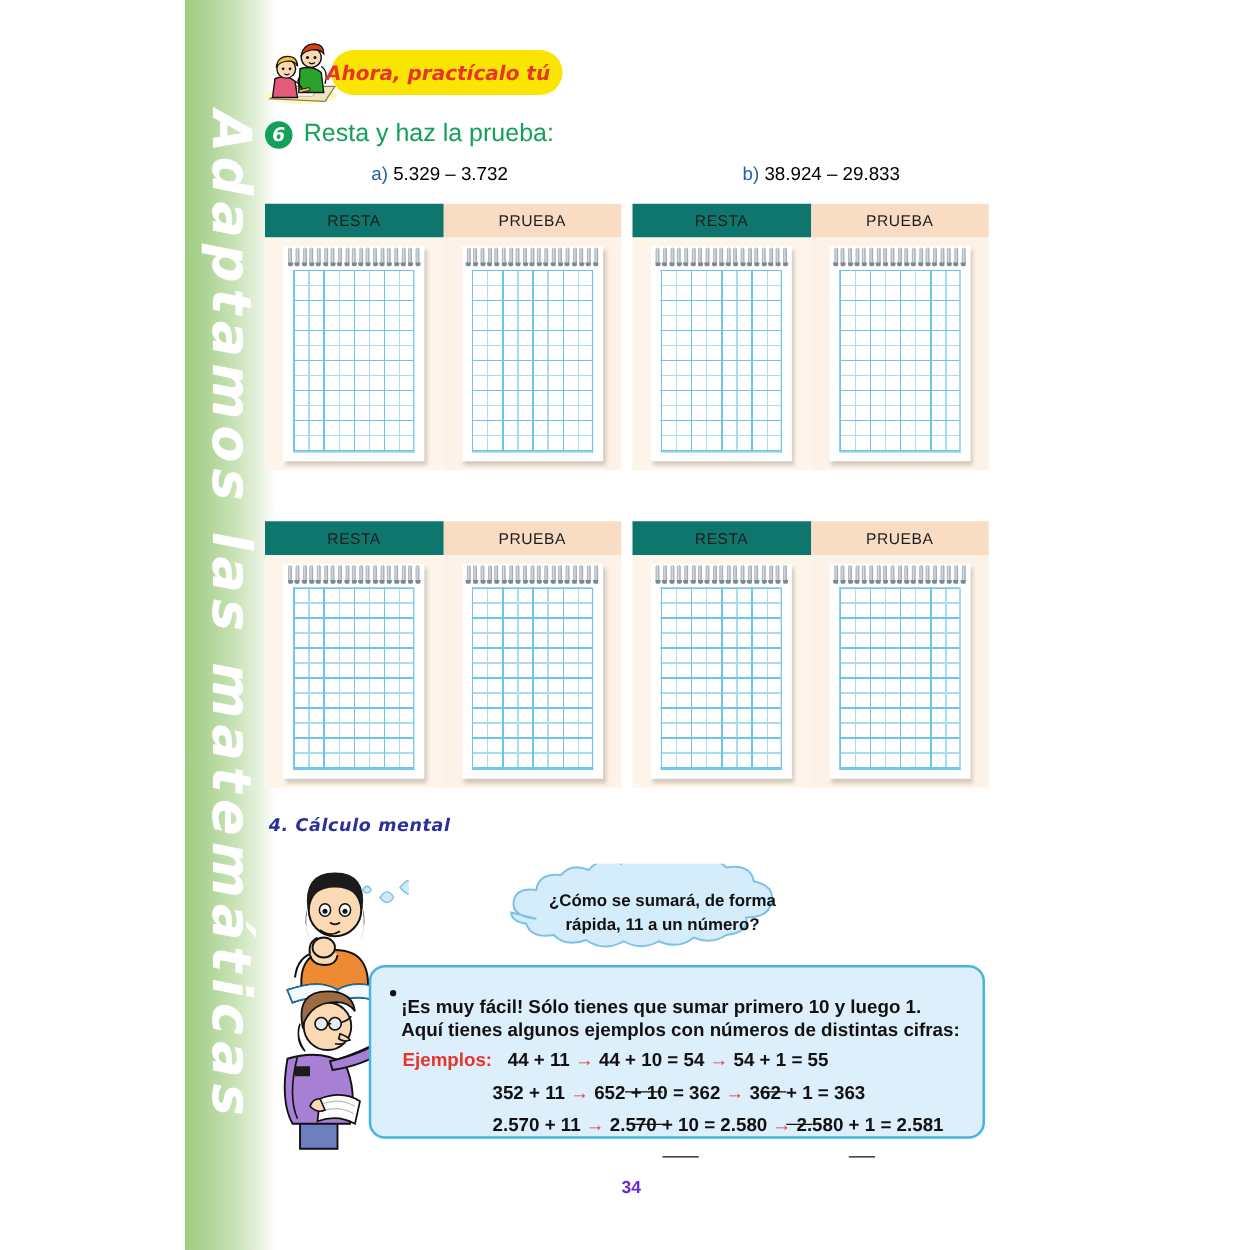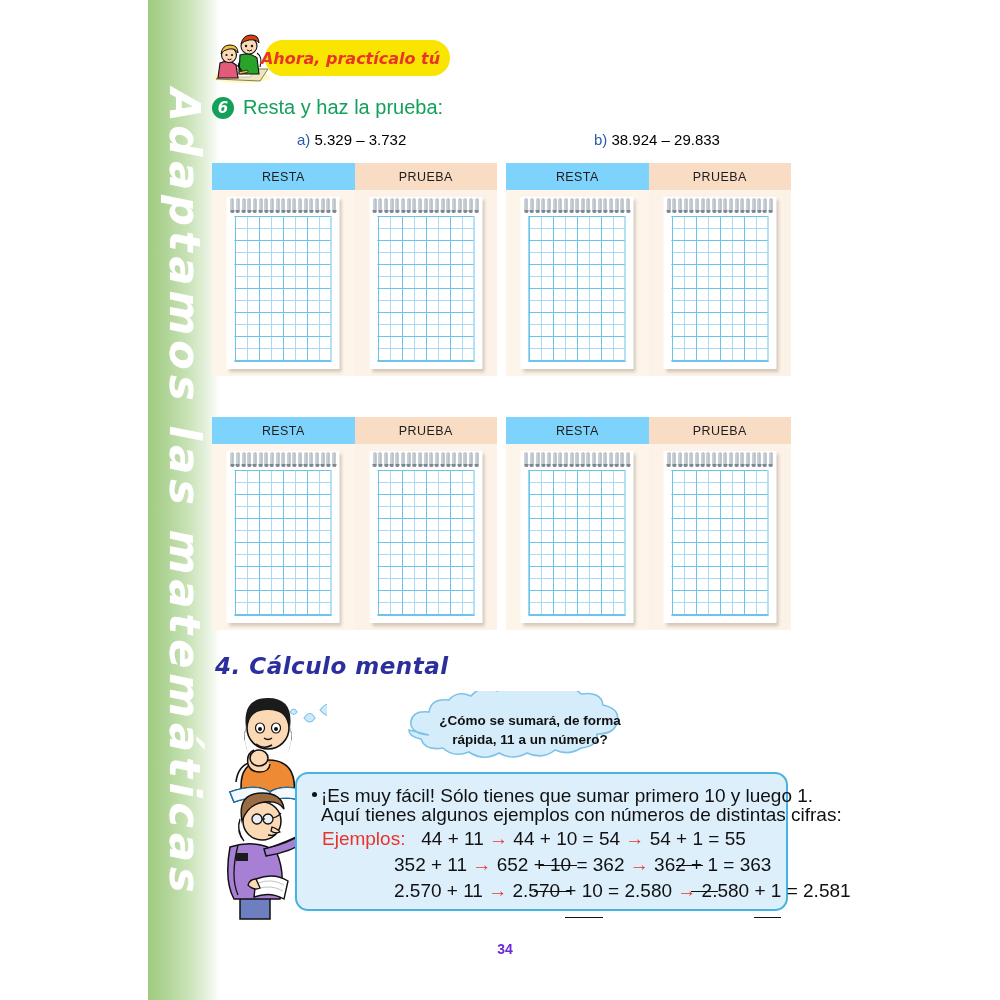--- a/index.html
+++ b/index.html
@@ -111,21 +111,21 @@
   .labels-row { position: absolute; width: 580px; left: 7px; height: 22px; }
   .ex-label { position: absolute; font-size: 15px; color: #000; white-space: nowrap; }
   .ex-label .letter { color: #2a5da8; }
 
   
   .panel-row { position: absolute; left: 7px; width: 580px; height: 213px; display: flex; gap: 9px; }
   .panel { width: 285px; height: 213px; position: relative; }
   .panel-heads { display: flex; height: 27px; }
   .head { flex: 1; display: flex; align-items: center; justify-content: center;
           font-size: 12.5px; color: #1d1d1d; letter-spacing: .4px; }
-  .head.resta  { background: #7dd3fc; }
+  .head.resta  { background: #0f766e; }
   .head.prueba { background: #f9dcc4; }
   .panel-body { display: flex; height: 186px; }
   .body-half { flex: 1; position: relative; }
   .body-half.resta  { background: #fdf5ea; }
   .body-half.prueba { background: #fdf2e7; }
 
   
   .notepad {
     position: absolute;
     left: 50%;
@@ -154,21 +154,21 @@
     border-right: 1.2px solid #6cc4ea;
     border-bottom: 1.2px solid #6cc4ea;
   }
 
   
   #sec-heading {
     position: absolute;
     left: 10px;
     top: 653px;
     color: #2b2f9e;
-    font-size: 23px;
+    font-size: 14px;
     font-weight: bold;
     font-style: italic;
     font-family: "DejaVu Sans", sans-serif;
     letter-spacing: .5px;
   }
 
   
   #cloud-wrap { position: absolute; left: 180px; top: 691px; width: 290px; height: 80px; }
   #cloud-text {
     position: absolute;
@@ -187,21 +187,21 @@
     left: 90px;
     top: 772px;
     width: 493px;
     height: 139px;
     background: #ddeffb;
     border: 2px solid #46b4e0;
     border-radius: 13px;
   }
   #info-box .bullet { position: absolute; left: 15px; top: 18px; width: 5px; height: 5px;
                       border-radius: 50%; background: #111; }
-  .info-line { position: absolute; font-size: 19px; font-weight: normal; color: #111; white-space: nowrap; }
+  .info-line { position: absolute; font-size: 15px; font-weight: bold; color: #111; white-space: nowrap; margin-top: 12px; }
   #info-l1 { left: 24px; top: 11px; }
   #info-l2 { left: 24px; top: 30px; }
   .ej-label { color: #e8342a; text-align: center; }
   .arrow { color: #e8342a; }
   .u { border-bottom: 1.8px solid #111; padding-bottom: 16px; }
   #ej-row1 { left: 25px; top: 54px; }
   #ej-row2 { left: 97px; top: 80px; }
   #ej-row3 { left: 97px; top: 106px; }
 
   

